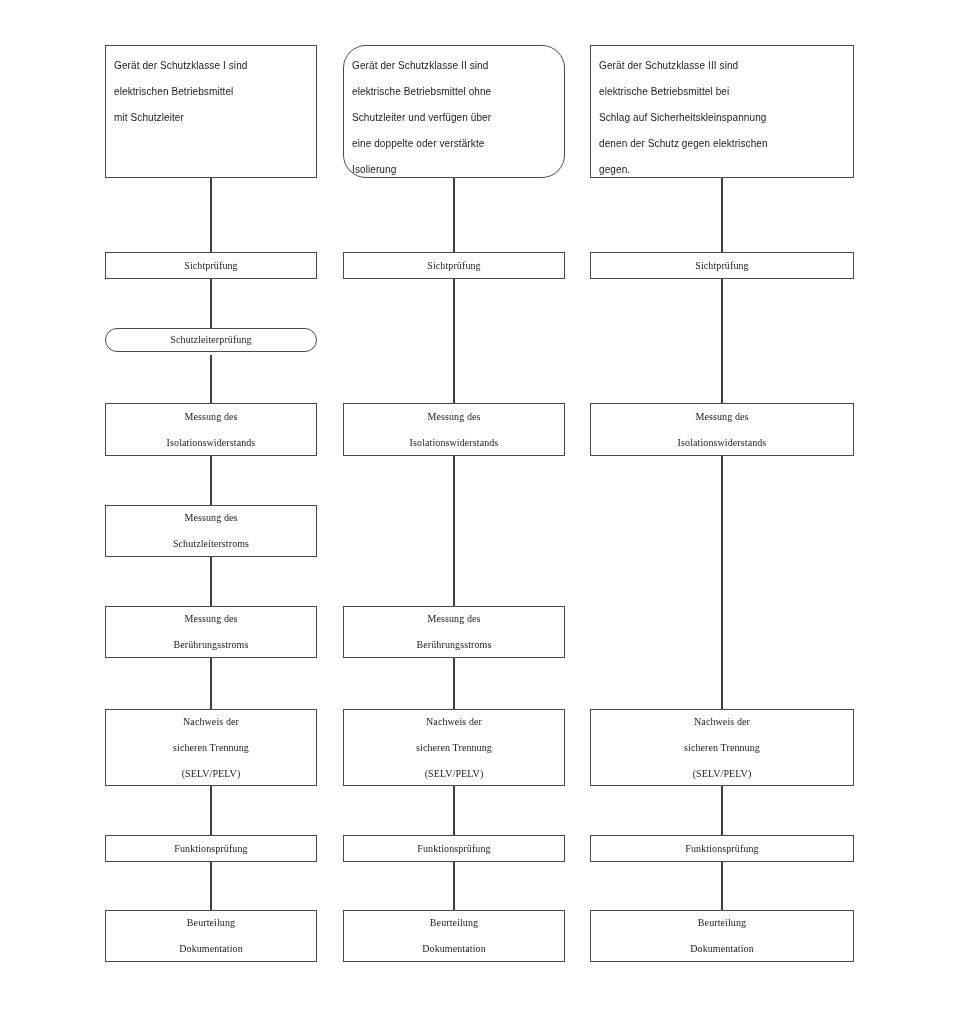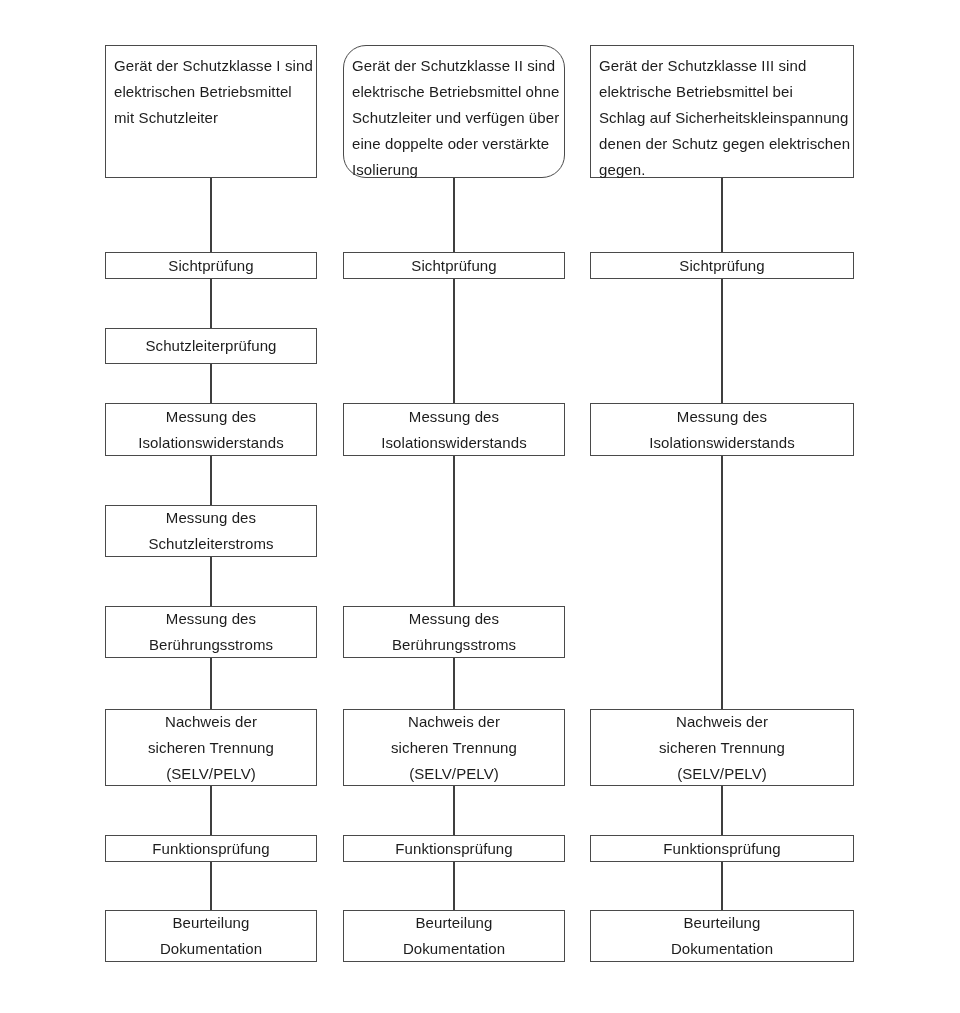--- a/index.html
+++ b/index.html
@@ -32,28 +32,29 @@
     align-items: flex-start;
     justify-content: flex-start;
     padding: 7px 8px 0 8px;
   }
   .flow-box.align-center {
     align-items: center;
     padding: 0 6px;
   }
   .box-line {
     display: block;
-    font-size: 15px;
+    font-size: 10px;
     line-height: 26px;
     color: #1c1c1c;
     white-space: nowrap;
     letter-spacing: 0.1px;
   }
   .align-center .box-line {
     text-align: center;
+    font-family: Liberation Serif, serif;
   }
   .align-left .box-line {
     text-align: left;
   }
   .connector {
     position: absolute;
     width: 1.6px;
     background: #3f3f3f;
     z-index: 1;
   }
@@ -65,21 +66,21 @@
     <div class="flow-box align-left" style="left: 105px; top: 45px; width: 212px; height: 133px;">
       <span class="box-line">Gerät der Schutzklasse I sind</span>
       <span class="box-line">elektrischen Betriebsmittel</span>
       <span class="box-line">mit Schutzleiter</span>
     </div>
     <div class="connector" style="left: 210.2px; top: 178px; height: 74px;"></div>
     <div class="flow-box align-center" style="left: 105px; top: 252px; width: 212px; height: 27px;">
       <span class="box-line">Sichtprüfung</span>
     </div>
     <div class="connector" style="left: 210.2px; top: 279px; height: 49px;"></div>
-    <div class="flow-box align-center" style="left: 105px; top: 328px; width: 212px; height: 36px;">
+    <div class="flow-box align-center" style="left: 105px; top: 328px; width: 212px; height: 24px; border-radius: 12px;">
       <span class="box-line">Schutzleiterprüfung</span>
     </div>
     <div class="connector" style="left: 210.2px; top: 355px; height: 48px;"></div>
     <div class="flow-box align-center" style="left: 105px; top: 403px; width: 212px; height: 53px;">
       <span class="box-line">Messung des</span>
       <span class="box-line">Isolationswiderstands</span>
     </div>
     <div class="connector" style="left: 210.2px; top: 456px; height: 49px;"></div>
     <div class="flow-box align-center" style="left: 105px; top: 505px; width: 212px; height: 52px;">
       <span class="box-line">Messung des</span>

